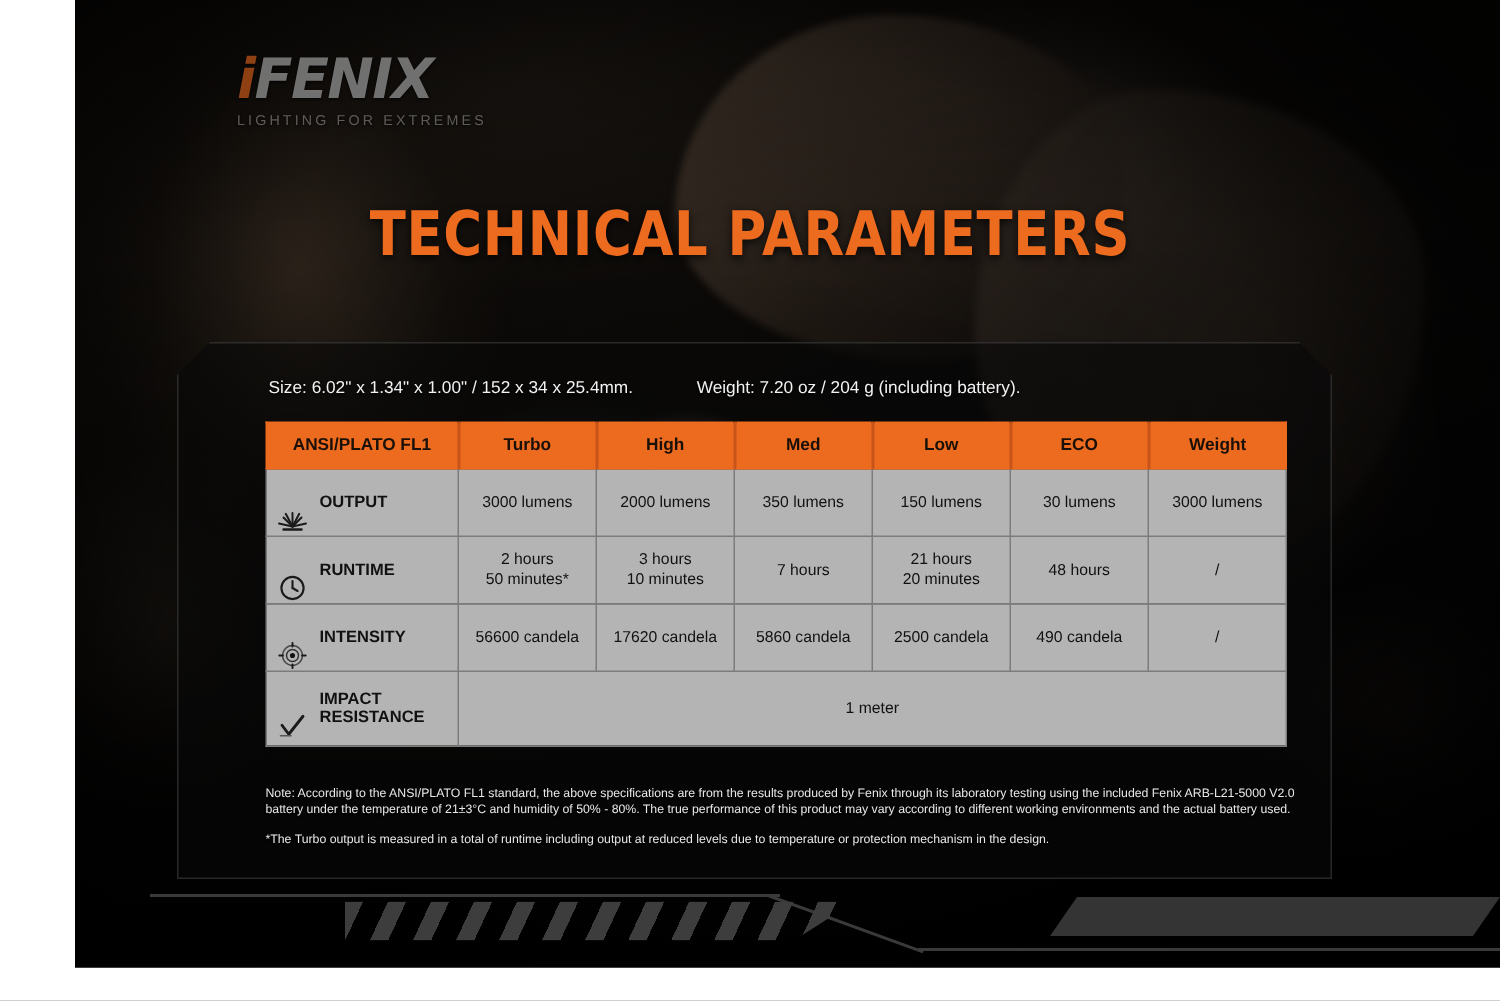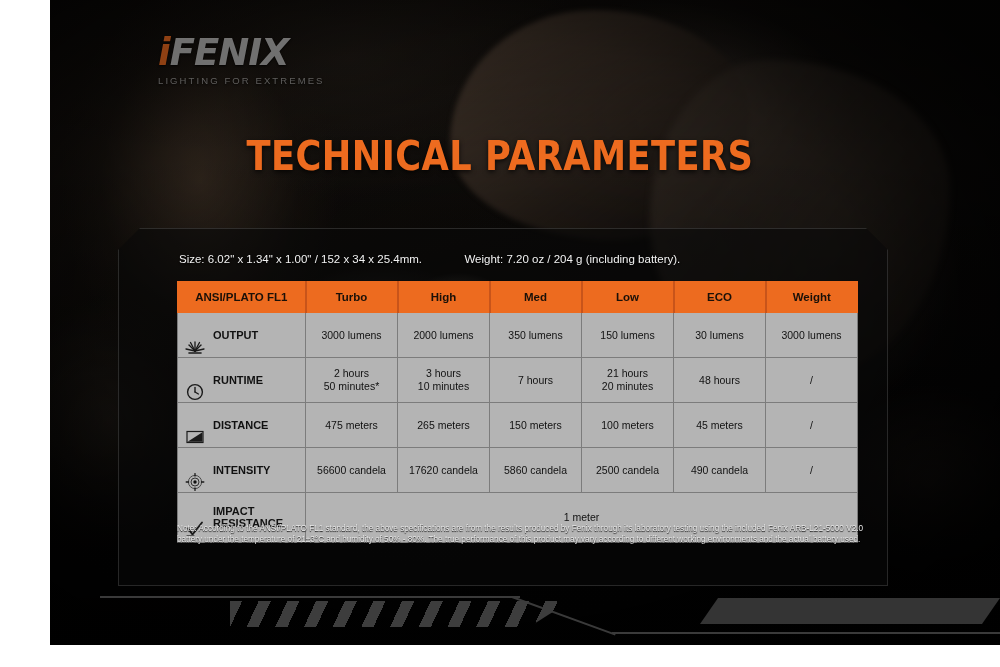--- a/index.html
+++ b/index.html
@@ -379,39 +379,20 @@
 50 minutes*</td>
               <td class="tall twoline" style="white-space: pre-line;">3 hours
 10 minutes</td>
               <td class="tall">7 hours</td>
               <td class="tall twoline" style="white-space: pre-line;">21 hours
 20 minutes</td>
               <td class="tall">48 hours</td>
               <td class="tall slash">/</td>
             </tr>
 
-            <tr>
-              <td class="rowhead" style="white-space: pre-line;">
-                <div class="rowhead-wrap">
-                  <span class="ico">
-                    <svg width="22" height="20" viewBox="0 0 22 20">
-                      <rect x="3" y="4.5" width="16" height="11" fill="none" stroke="#1a1a1a" stroke-width="1.2"></rect>
-                      <path d="M3.6 14.7 L18.4 5.2 L18.4 14.7 Z" fill="#1a1a1a"></path>
-                    </svg>
-                  </span>
-                  <span class="rowhead-label">DISTANCE</span>
-                </div>
-              </td>
-              <td>475 meters</td>
-              <td>265 meters</td>
-              <td>150 meters</td>
-              <td>100 meters</td>
-              <td>45 meters</td>
-              <td class="slash">/</td>
-            </tr>
 
             <tr>
               <td class="rowhead" style="white-space: pre-line;">
                 <div class="rowhead-wrap">
                   <span class="ico">
                     <svg width="22" height="20" viewBox="0 0 22 20">
                       <circle cx="11" cy="10" r="6.6" fill="none" stroke="#4a4a4a" stroke-width="1"></circle>
                       <circle cx="11" cy="10" r="4" fill="none" stroke="#333" stroke-width="1"></circle>
                       <circle cx="11" cy="10" r="1.7" fill="#111"></circle>
                       <g stroke="#1a1a1a" stroke-width="1.3" stroke-linecap="round">
@@ -447,20 +428,21 @@
                 </div>
               </td>
               <td class="tall" colspan="6">1 meter</td>
             </tr>
 
           </tbody>
         </table>
 
         <div id="notes">
           <div class="note-1">Note: According to the ANSI/PLATO FL1 standard, the above specifications are from the results produced by Fenix through its laboratory testing using the included Fenix ARB-L21-5000 V2.0 battery under the temperature of 21±3°C and humidity of 50% - 80%. The true performance of this product may vary according to different working environments and the actual battery used.</div>
+          <div class="note-2">*The Turbo output is measured in a total of runtime including output at reduced levels due to temperature or protection mechanism in the design.</div>
         </div>
 
       </div>
     </div>
 
     <div id="deco">
       <div class="deco-line-left"></div>
       <div class="deco-diag"></div>
       <div class="deco-line-right"></div>
       <div class="stripes"></div>

